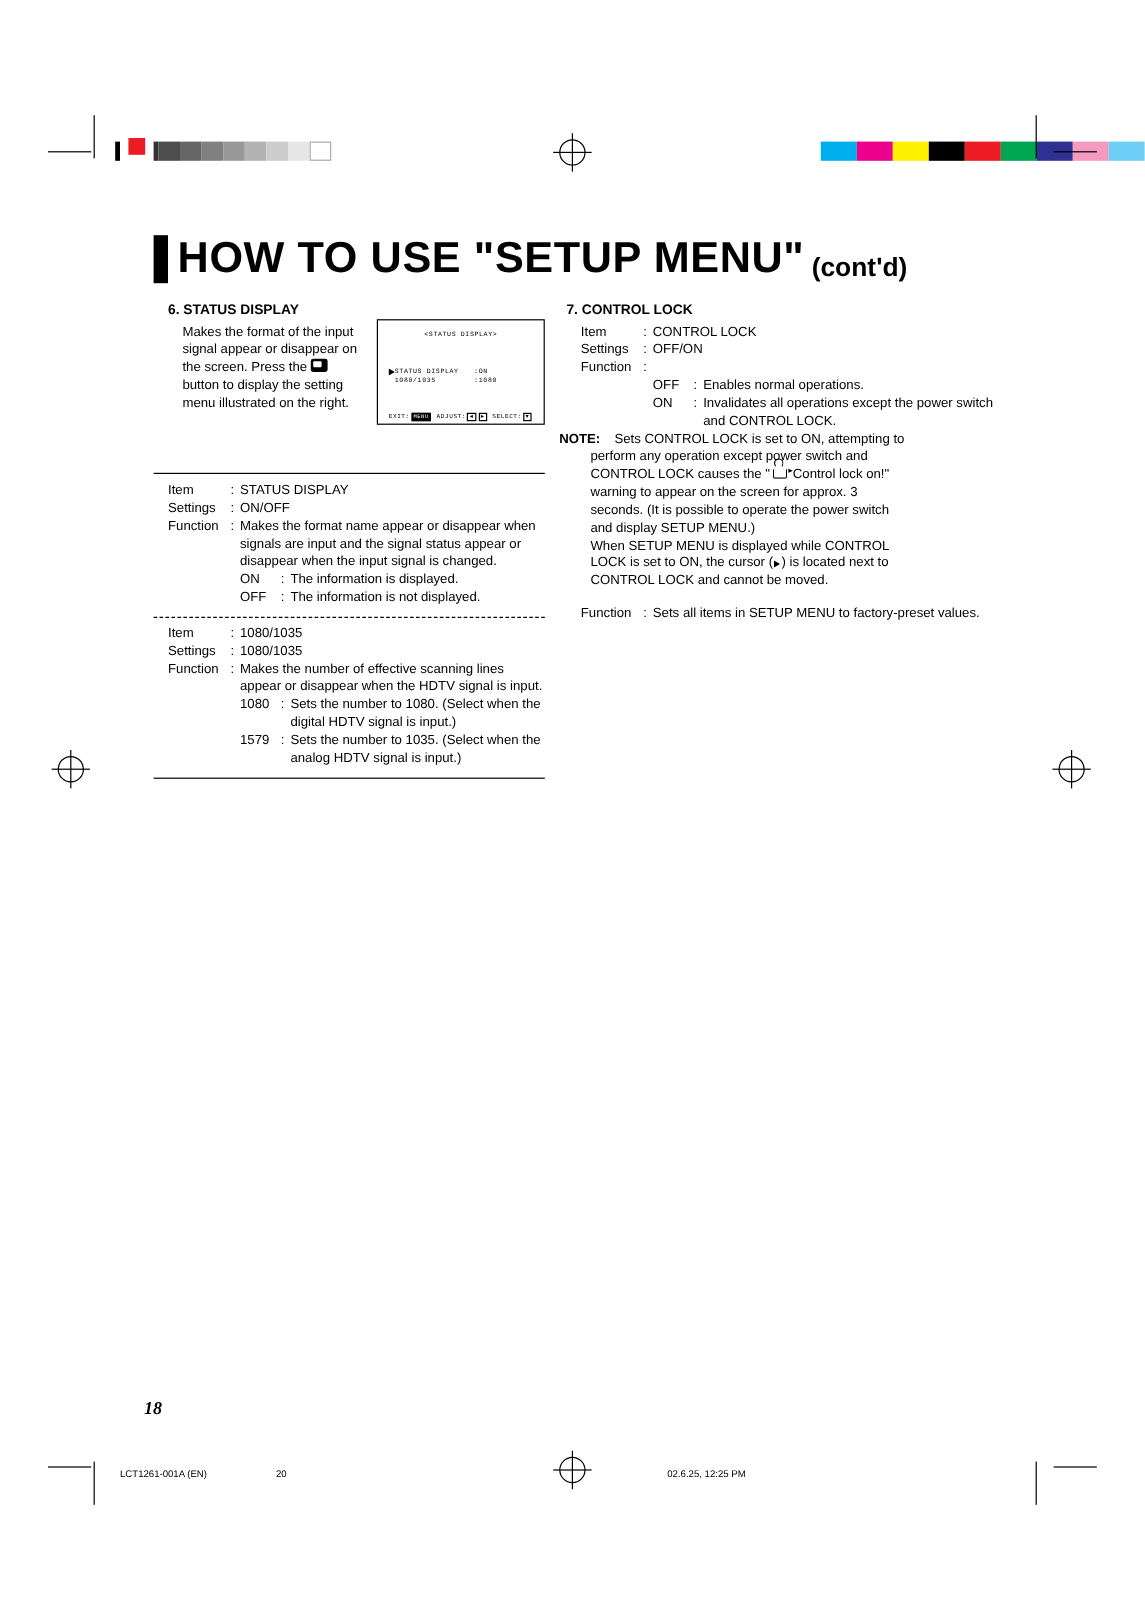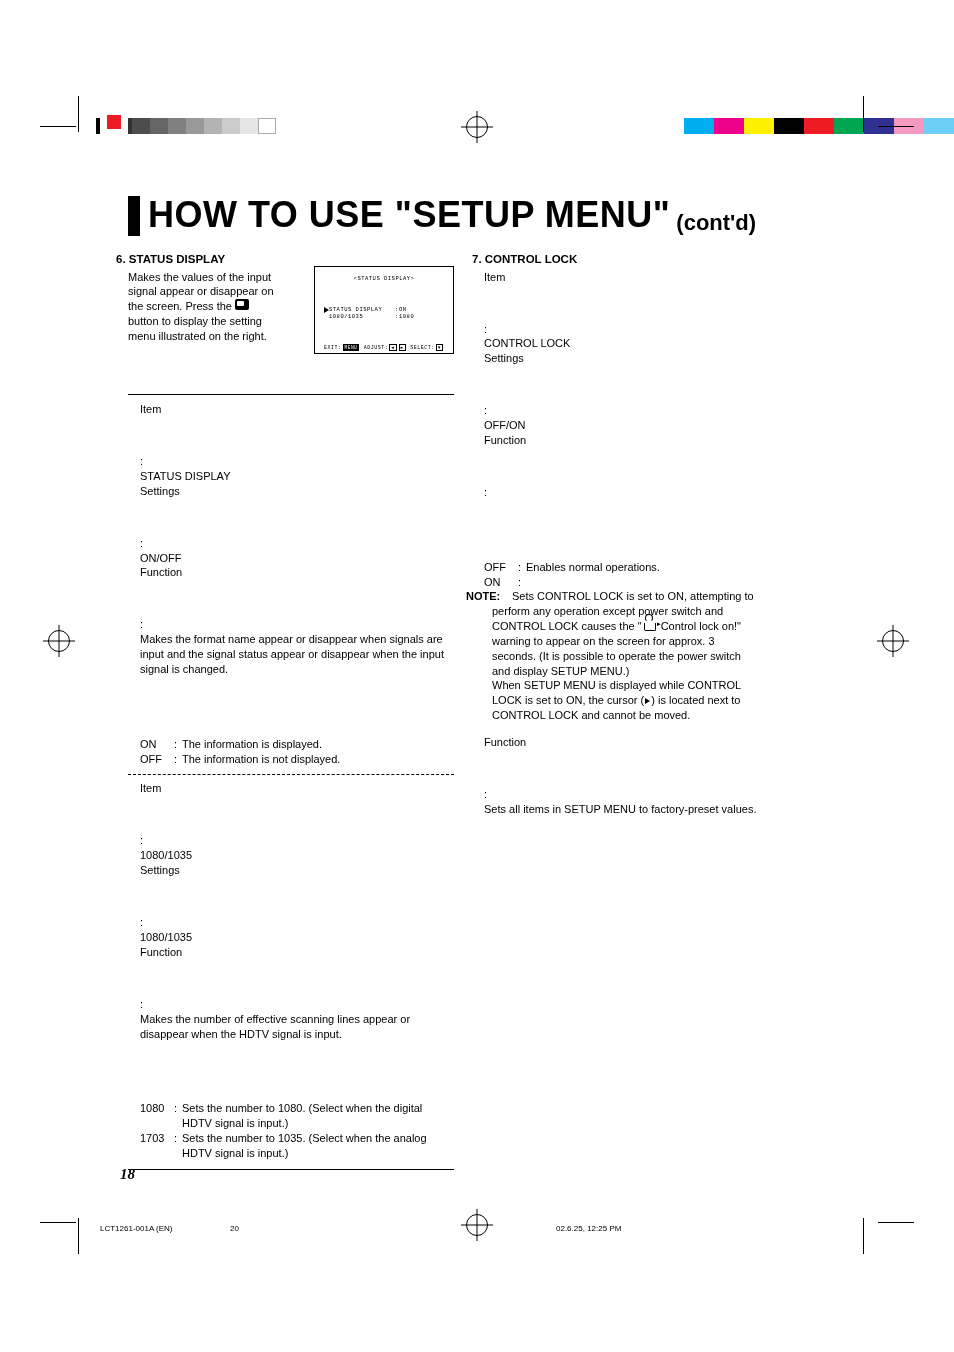--- a/index.html
+++ b/index.html
@@ -46,26 +46,26 @@
   .redbox-outer { position: absolute; top: 108px; left: 100px; width: 28px; height: 28px; background: #fff; display: flex; align-items: center; justify-content: center; }
   .redbox { width: 14px; height: 14px; background: #ed1c24; }
 
   
   .titlebar { position: absolute; top: 194px; left: 128px; width: 710px; display: flex; align-items: flex-end; }
   .titlebar .accent { width: 12px; height: 40px; background: #000; margin-right: 8px; }
   .titlebar h1 { font-family: "Arial Black", Arial, sans-serif; font-weight: 900; font-size: 36px; letter-spacing: 0.5px; }
   .titlebar .cont { font-family: "Arial Black", Arial, sans-serif; font-weight: 900; font-size: 22px; margin-left: 6px; }
 
   .col { position: absolute; width: 330px; font-size: 11px; line-height: 1.35; }
-  .col-left  { top: 252px; left: 116px; width: 326px; }
+  .col-left  { top: 252px; left: 140px; width: 326px; }
   .col-right { top: 252px; left: 472px; width: 368px; }
 
   .sec-head { font-weight: bold; font-size: 11.5px; margin-bottom: 2px; }
 
-  .kv { display: flex; margin-left: 12px; flex-direction: column; }
+  .kv { display: flex; margin-left: 12px; }
   .kv .k { width: 52px; flex: 0 0 52px; }
   .kv .c { width: 8px; flex: 0 0 8px; }
   .kv .v { flex: 1; }
 
   .sub { display: flex; margin-left: 12px; }
   .sub .sk { width: 34px; flex: 0 0 34px; }
   .sub .sc { width: 8px; flex: 0 0 8px; }
   .sub .sv { flex: 1; }
 
   .dashline { border-top: 1px dashed #000; margin: 8px 0 6px 0; }
@@ -157,21 +157,21 @@
 
   <div class="titlebar">
     <div class="accent"></div>
     <h1>HOW TO USE "SETUP MENU"</h1>
     <span class="cont">(cont'd)</span>
   </div>
 
   <div class="col col-left">
     <div class="sec-head">6. STATUS DISPLAY</div>
     <div class="intro">
-      <div>Makes the values of the input</div>
+      <div>Makes the format of the input</div>
       <div>signal appear or disappear on</div>
       <div class="intro-row">
         <span>the screen. Press the</span>&nbsp;
         <span class="disp-icon"></span>
       </div>
       <div>button to display the setting</div>
       <div>menu illustrated on the right.</div>
     </div>
   </div>
 
@@ -253,21 +253,21 @@
     <div class="kv">
         <div class="k"></div>
         <div class="c"></div>
         <div class="v">
       <div class="sub">
             <div class="sk" style="margin-left:-12px;">1080</div>
             <div class="sc">:</div>
             <div class="sv">Sets the number to 1080. (Select when the digital HDTV signal is input.)</div>
           </div>
       <div class="sub">
-            <div class="sk" style="margin-left:-12px;">1703</div>
+            <div class="sk" style="margin-left:-12px;">1579</div>
             <div class="sc">:</div>
             <div class="sv">Sets the number to 1035. (Select when the analog HDTV signal is input.)</div>
           </div>
     </div>
       </div>
 
     <div class="solidline"></div>
   </div>
 
   <div class="col col-right">
@@ -291,20 +291,21 @@
         <div class="c"></div>
         <div class="v">
       <div class="sub">
             <div class="sk" style="margin-left:-12px;">OFF</div>
             <div class="sc">:</div>
             <div class="sv">Enables normal operations.</div>
           </div>
       <div class="sub">
             <div class="sk" style="margin-left:-12px;">ON</div>
             <div class="sc">:</div>
+            <div class="sv">Invalidates all operations except the power switch and CONTROL LOCK.</div>
           </div>
     </div>
       </div>
 
     <div class="note-row">
       <div class="nk">NOTE:</div>
       <div class="nv">
         <span>Sets CONTROL LOCK is set to ON, attempting to</span>
       </div>
     </div>

